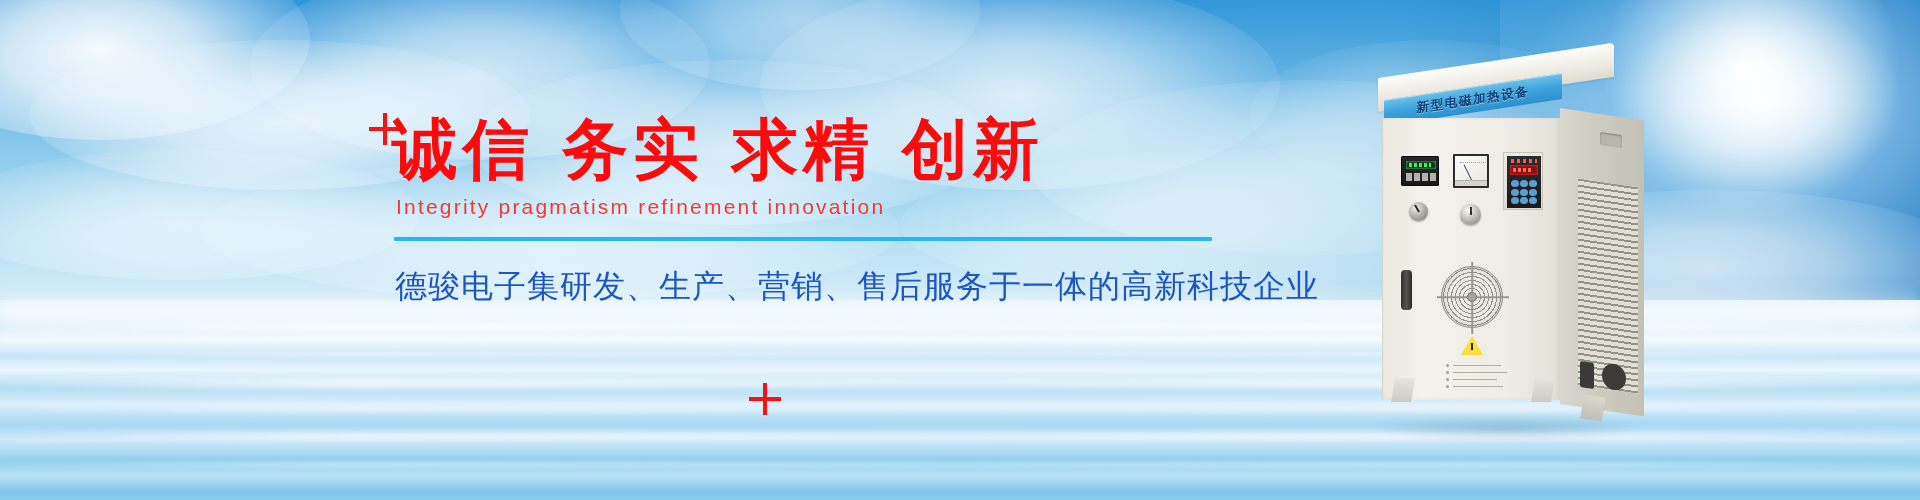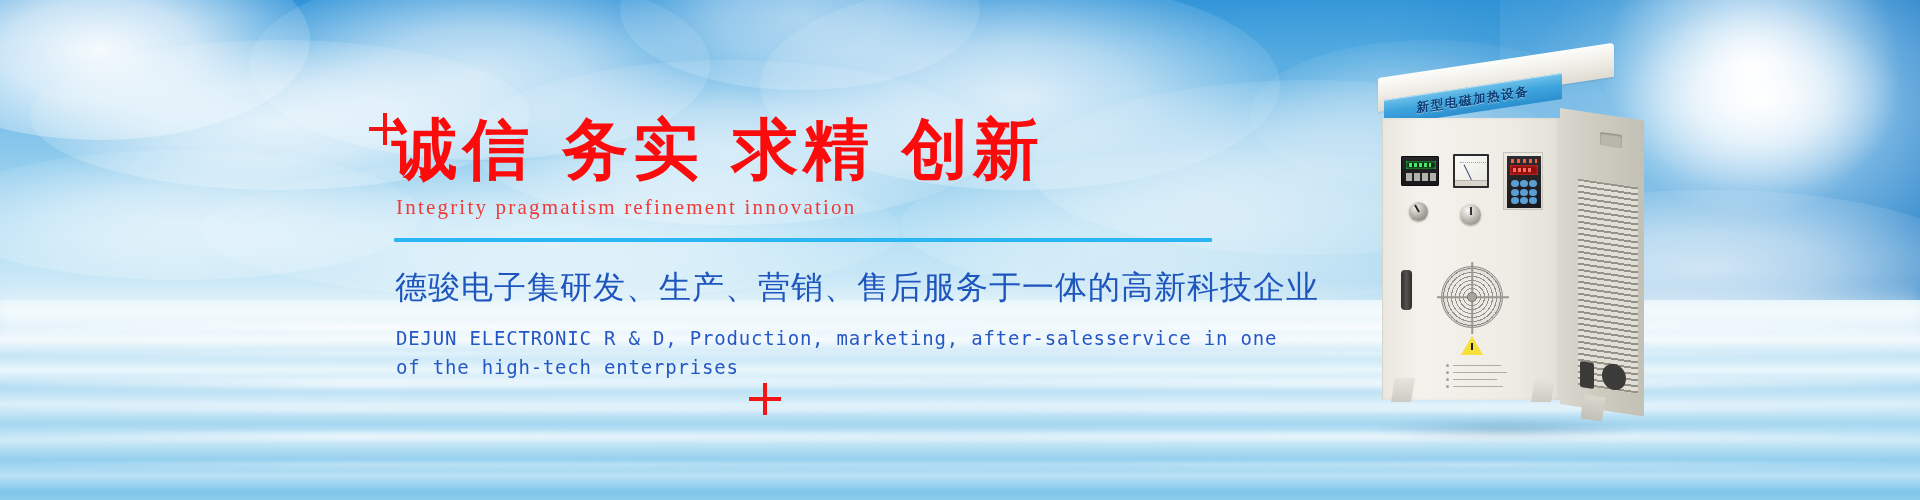--- a/index.html
+++ b/index.html
@@ -135,21 +135,21 @@
     font-size:66px;
     font-weight:700;
     color:#fb0b0b;
     letter-spacing:5px;
     line-height:1.0;
     white-space:nowrap;
     margin:0 0 12px 0;
   }
 
   .subhead-en {
-    font-family:Liberation Serif, serif;
+    font-family:Liberation Sans, sans-serif;
     font-size:21px;
     color:#ef3a3a;
     letter-spacing:2.2px;
     white-space:nowrap;
     margin:6px 0 0 4px;
   }
 
   .divider {
     width:818px; height:4px;
     background:#2ab6f5;
@@ -462,24 +462,20 @@
 
   <div class="text-block">
     <div class="headline">诚信 务实 求精 创新</div>
 
     <div class="subhead-en">Integrity  pragmatism  refinement  innovation</div>
 
     <div class="divider"></div>
 
     <div class="cn-line">德骏电子集研发、生产、营销、售后服务于一体的高新科技企业</div>
 
-    <div class="en-desc">
-      <div>DEJUN ELECTRONIC R &amp; D, Production, marketing, after-salesservice in one</div>
-      <div>of the high-tech enterprises</div>
-    </div>
   </div>
 
   <div class="m-shadow"></div>
 
   <div class="machine">
 
     <div class="m-lid"></div>
 
     <div class="m-plate">
       <span class="m-plate-text">新型电磁加热设备</span>

